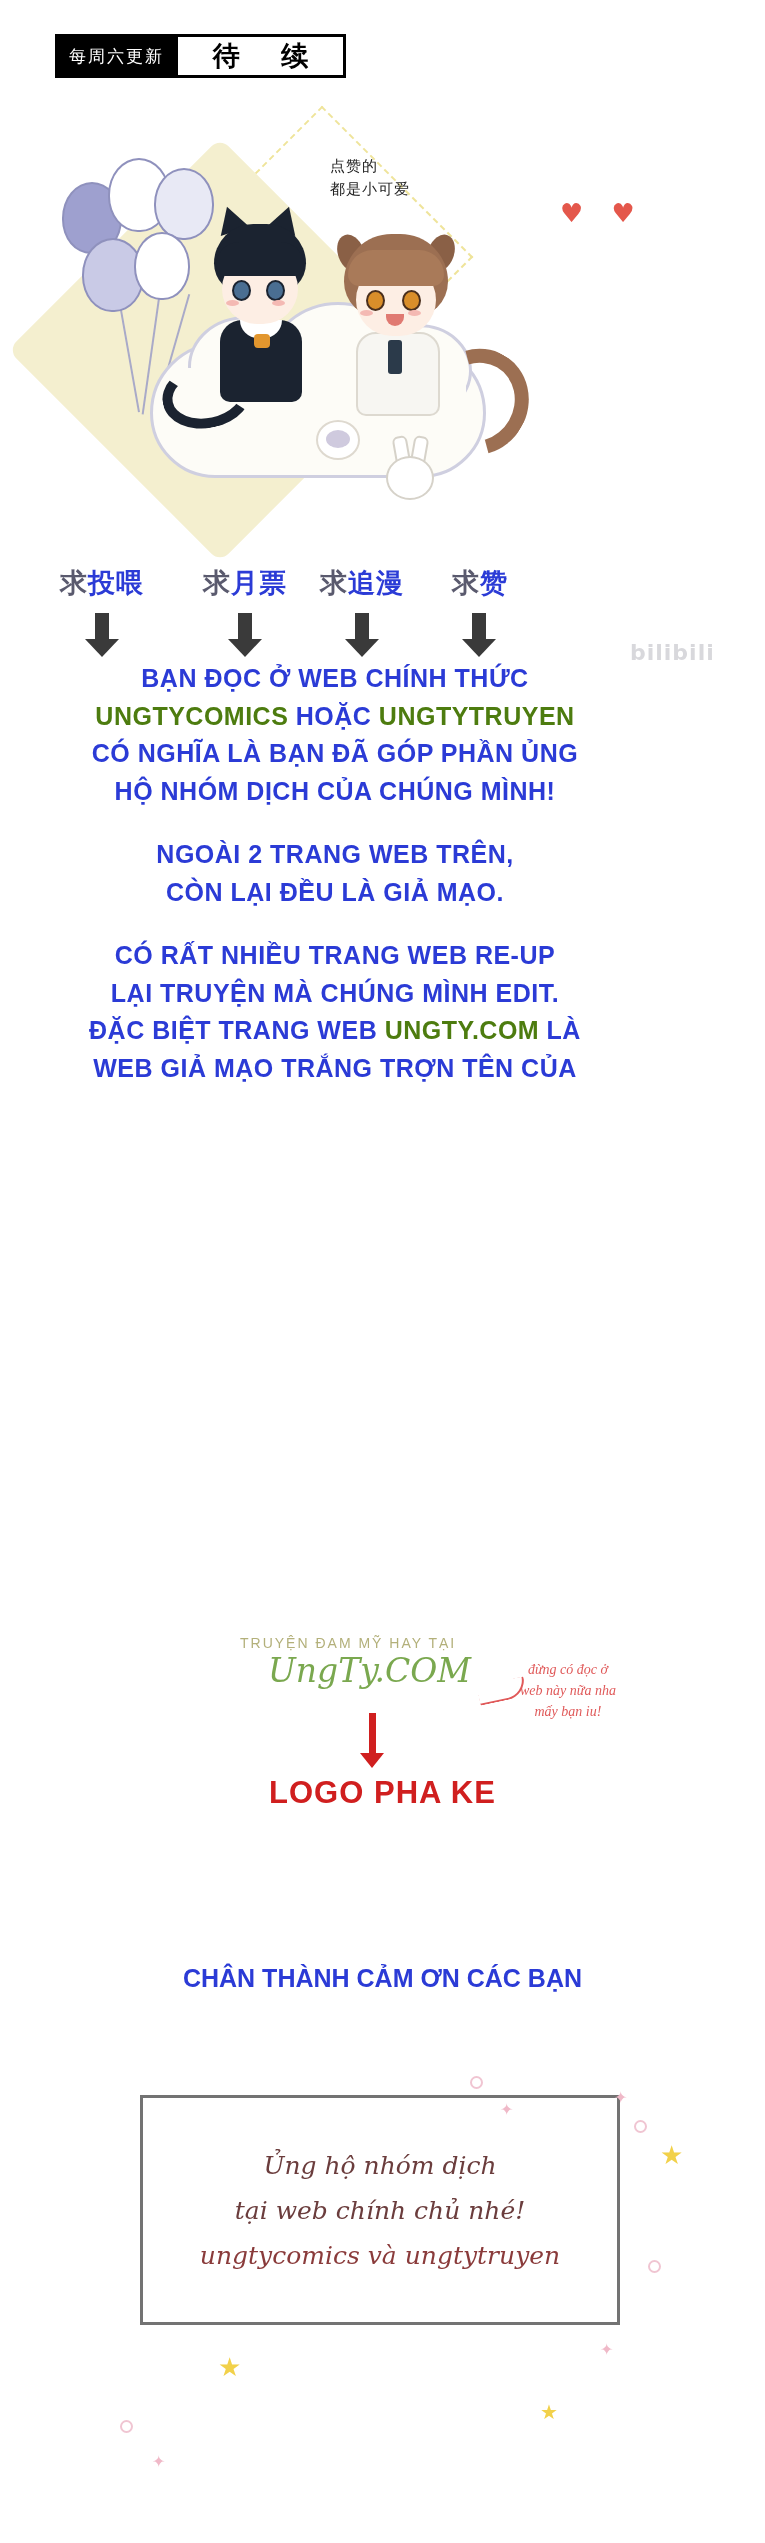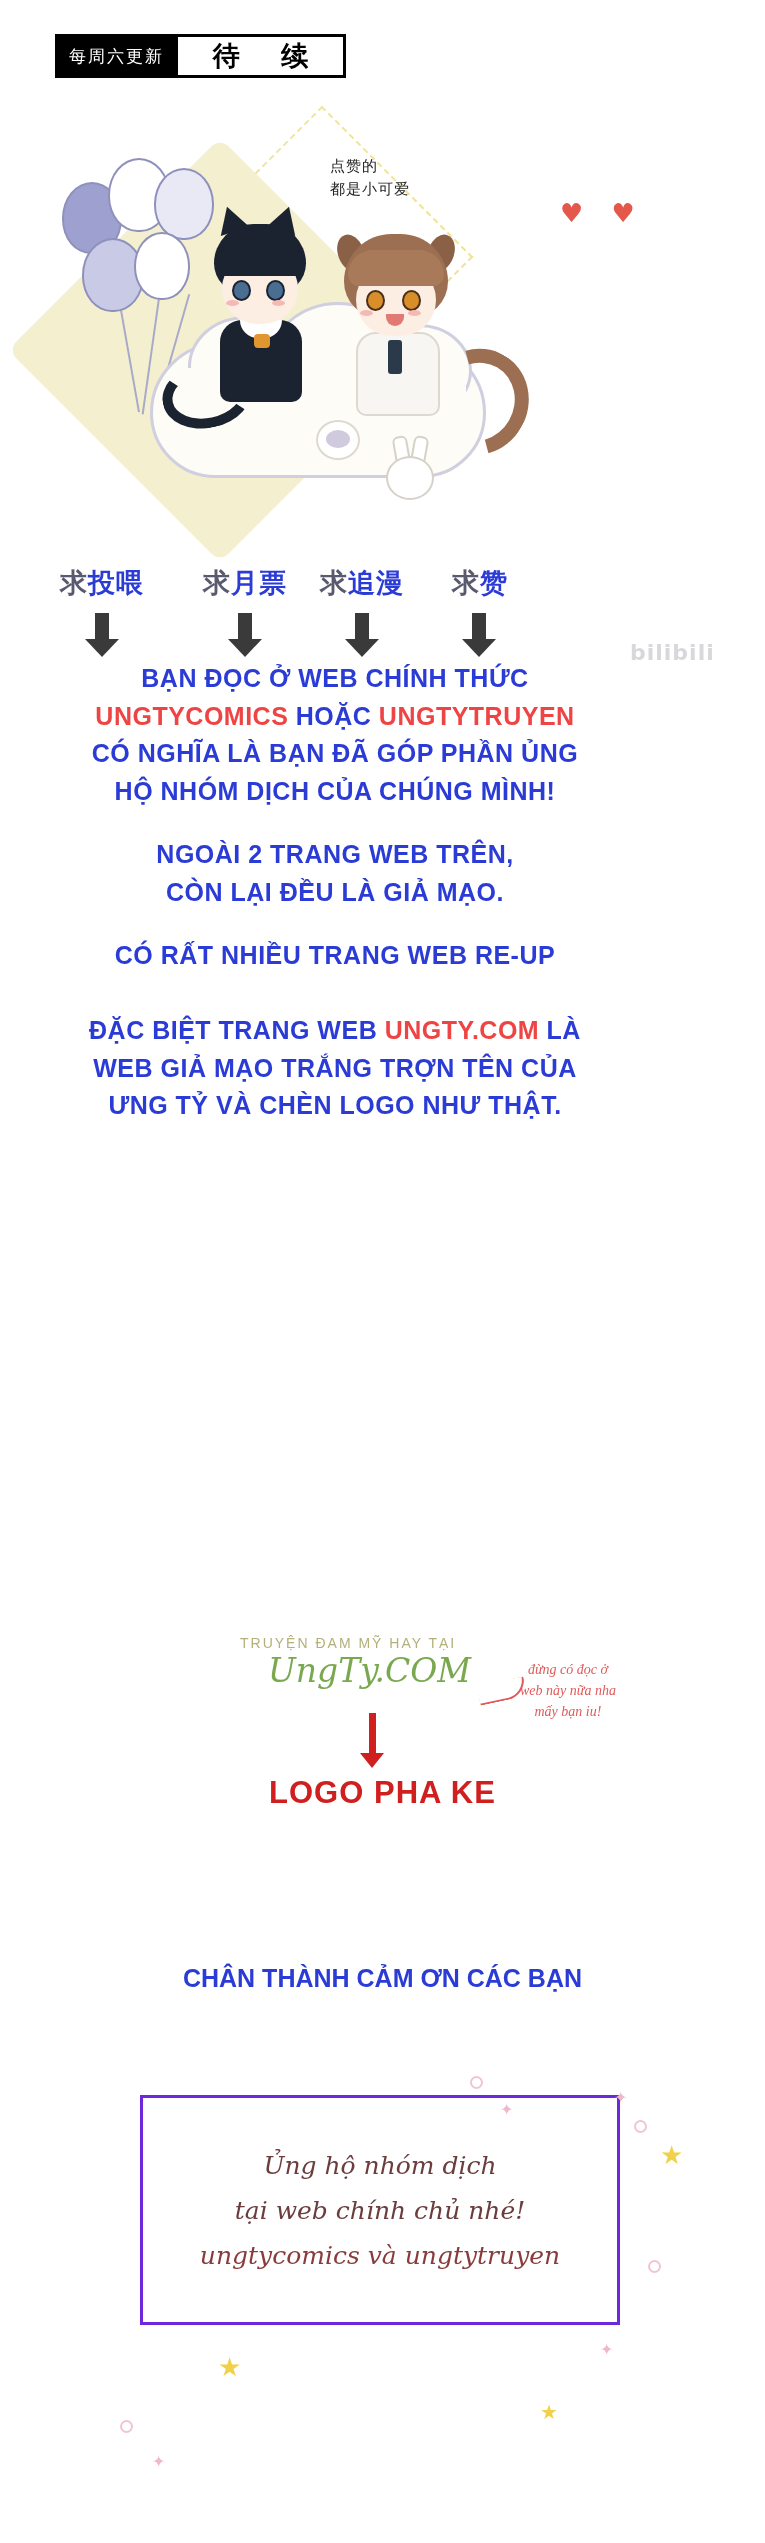--- a/index.html
+++ b/index.html
@@ -346,21 +346,21 @@
     text-align: center;
     color: #2b3bd6;
     font-size: 25px;
     font-weight: bold;
     line-height: 1.5;
     letter-spacing: 0.5px;
     text-transform: uppercase;
     font-family: "Liberation Sans", sans-serif;
   }
   .notice p { margin: 0 0 26px 0; }
-  .notice .red { color: #ef4444; }
+  .notice .red { color: #4d7c0f; }
 
   
   .fakelogo-wrap {
     position: absolute;
     left: 0;
     top: 1635px;
     width: 765px;
     height: 260px;
   }
   .fl-top {
@@ -415,21 +415,21 @@
     font-family: "Liberation Sans", sans-serif;
   }
 
   
   .framebox {
     position: absolute;
     left: 140px;
     top: 2095px;
     width: 480px;
     height: 230px;
-    border: 3px solid #6d28d9;
+    border: 3px solid #737373;
     box-sizing: border-box;
   }
   .framebox-inner {
     position: absolute;
     left: 0; top: 0; width: 100%; height: 100%;
     display: flex; flex-direction: column;
     align-items: center; justify-content: center;
     gap: 16px;
     color: #6b3d3d;
     font-family: "DejaVu Serif", serif;
@@ -568,24 +568,23 @@
     <span class="red">ungtycomics</span><span> hoặc </span><span class="red">ungtytruyen</span><br>
     <span>có nghĩa là bạn đã góp phần ủng</span><br>
     <span>hộ nhóm dịch của chúng mình!</span>
   </p>
   <p>
     <span>ngoài 2 trang web trên,</span><br>
     <span>còn lại đều là giả mạo.</span>
   </p>
   <p>
     <span>có rất nhiều trang web re-up</span><br>
-    <br>
+    <span>lại truyện mà chúng mình edit.</span><br>
     <span>đặc biệt trang web </span><span class="red">ungty.com</span><span> là</span><br>
     <span>web giả mạo trắng trợn tên của</span><br>
-    <span>ưng tỷ và chèn logo như thật.</span>
   </p>
 </div>
 
 <div class="fakelogo-wrap">
   <div class="fl-top">TRUYỆN ĐAM MỸ HAY TẠI</div>
   <div class="fl-logo">UngTy.COM</div>
   <div class="fl-curve"></div>
   <div class="fl-note">
     <div>đừng có đọc ở</div>
     <div>web này nữa nha</div>

